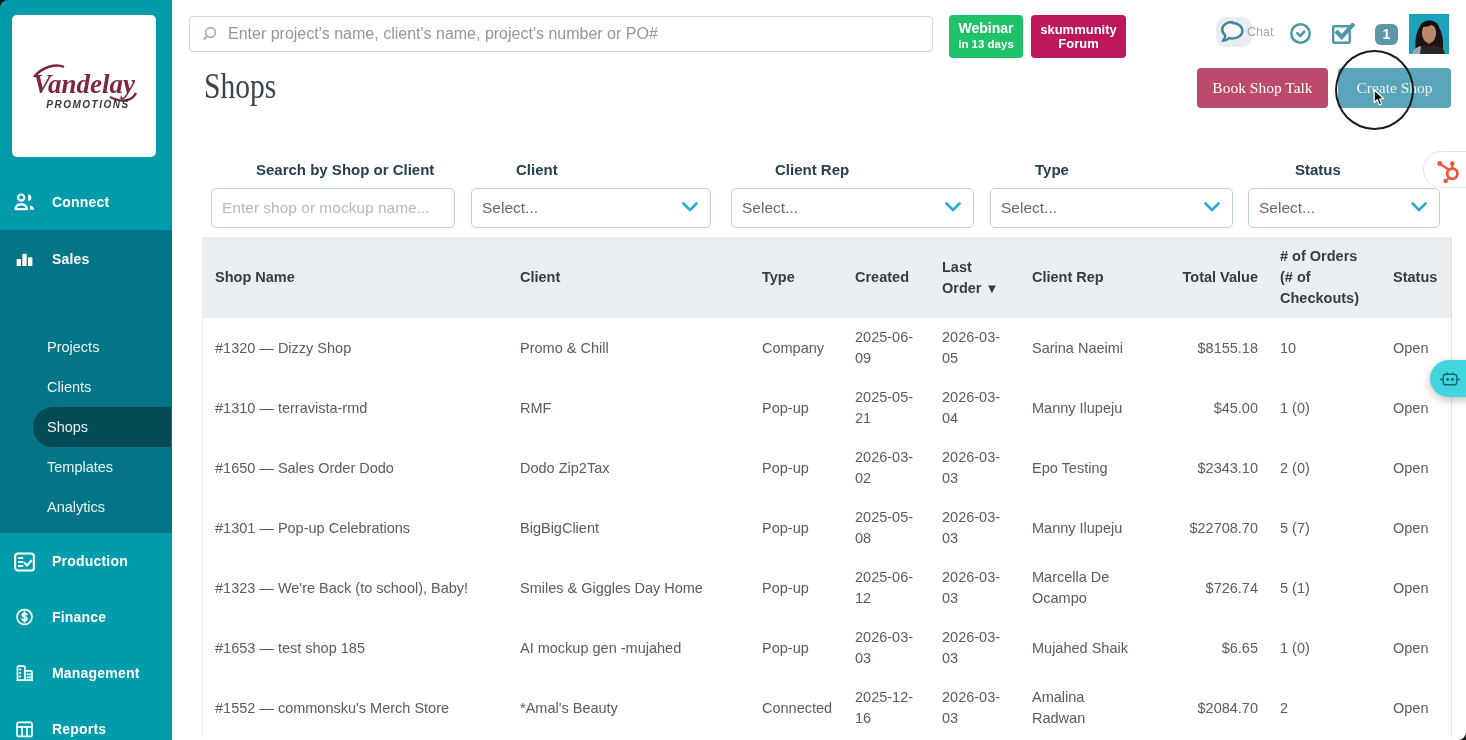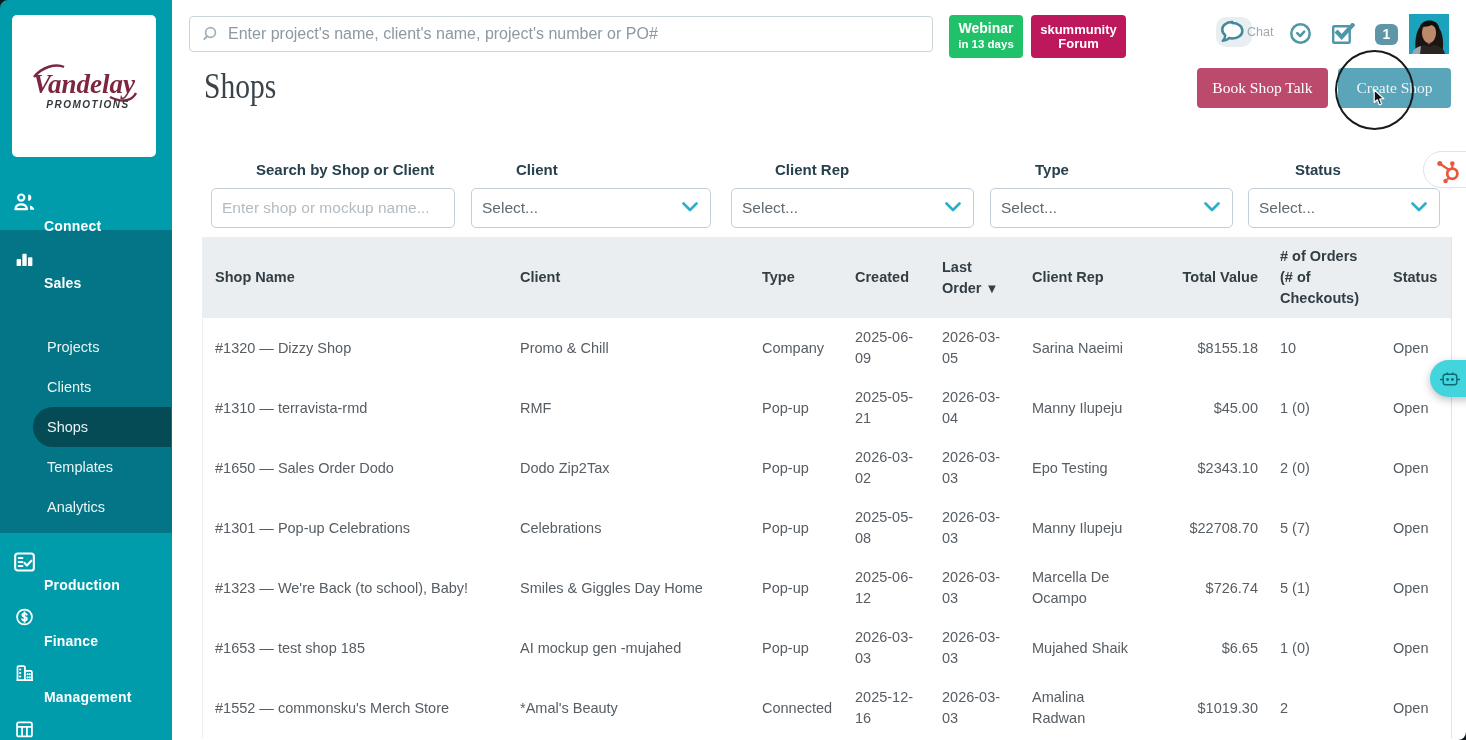--- a/index.html
+++ b/index.html
@@ -6,21 +6,21 @@
 html,body { width:1466px; height:740px; overflow:hidden; background:#fff;
   font-family:"Liberation Sans", sans-serif; }
 #page { position:relative; width:1466px; height:740px; }
 
 
 #sidebar { position:absolute; left:0; top:0; width:172px; height:740px; background:#019CAB; }
 #logo-card { position:absolute; left:12px; top:15px; width:144px; height:142px; background:#fff; border-radius:5px; }
 .sales-band { position:absolute; left:0; top:230px; width:172px; height:303px; background:#037586; }
 .mi { position:absolute; left:0; width:172px; height:40px; color:#fff; font-size:14px; font-weight:bold; }
 .mi .ic { position:absolute; left:14px; top:50%; transform:translateY(-50%); width:21px; height:21px; }
-.mi .lb { position:absolute; left:44px; top:50%; transform:translateY(-50%); letter-spacing:.2px;margin-top:24px; }
+.mi .lb { position:absolute; left:52px; top:50%; transform:translateY(-50%); letter-spacing:.2px; }
 .sub { position:absolute; left:47px; width:120px; height:40px; line-height:40px; color:#EAF5F6; font-size:14.5px; }
 #shops-pill { position:absolute; left:33px; top:407px; width:138px; height:40px; background:#054B56; border-radius:20px 0 0 20px; }
 #shops-pill span { position:absolute; left:14px; top:0; line-height:40px; color:#E6F2F4; font-size:14.5px; }
 
 
 #searchbar { position:absolute; left:189px; top:16px; width:744px; height:36px; border:1px solid #CBD4D9; border-radius:4px; background:#fff; }
 #searchbar .ph { position:absolute; left:38px; top:8px; font-size:16px; color:#8E989F; }
 #searchbar svg { position:absolute; left:13px; top:9px; }
 .topbtn { position:absolute; top:15px; height:43px; border-radius:4px; color:#fff; text-align:center; font-weight:bold; }
 #btn-webinar { left:949px; width:74px; background:#20C168; font-size:14px; padding-top:6px; line-height:15px; }
@@ -308,21 +308,21 @@
             <td>Pop-up</td>
         <td>2026-03-<br>02</td>
             <td>2026-03-<br>03</td>
             <td>Epo Testing</td>
         <td class="num">$2343.10</td>
             <td class="c8">2 (0)</td>
             <td class="c9">Open</td>
       </tr>
       <tr>
         <td class="c1">#1301 — Pop-up Celebrations</td>
-            <td>Celebrations</td>
+            <td>BigBigClient</td>
             <td>Pop-up</td>
         <td>2025-05-<br>08</td>
             <td>2026-03-<br>03</td>
             <td>Manny Ilupeju</td>
         <td class="num">$22708.70</td>
             <td class="c8">5 (7)</td>
             <td class="c9">Open</td>
       </tr>
       <tr>
         <td class="c1">#1323 — We're Back (to school), Baby!</td>
@@ -346,21 +346,21 @@
             <td class="c8">1 (0)</td>
             <td class="c9">Open</td>
       </tr>
       <tr>
         <td class="c1">#1552 — commonsku's Merch Store</td>
             <td>*Amal's Beauty</td>
             <td>Connected</td>
         <td>2025-12-<br>16</td>
             <td>2026-03-<br>03</td>
             <td>Amalina<br>Radwan</td>
-        <td class="num">$1019.30</td>
+        <td class="num">$2084.70</td>
             <td class="c8">2</td>
             <td class="c9">Open</td>
       </tr>
     </tbody>
       </table>
   </div>
 
 </div>
 
 </body></html>

